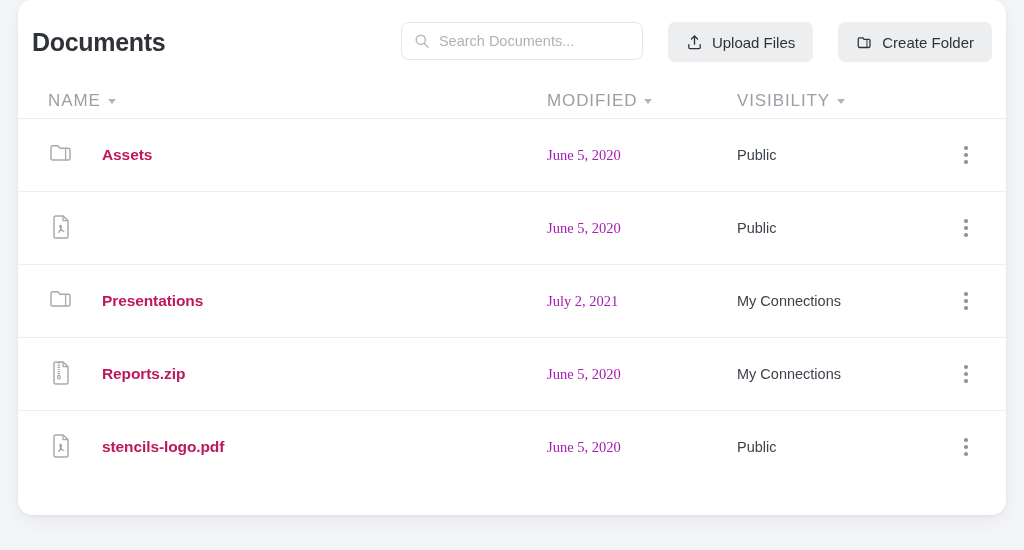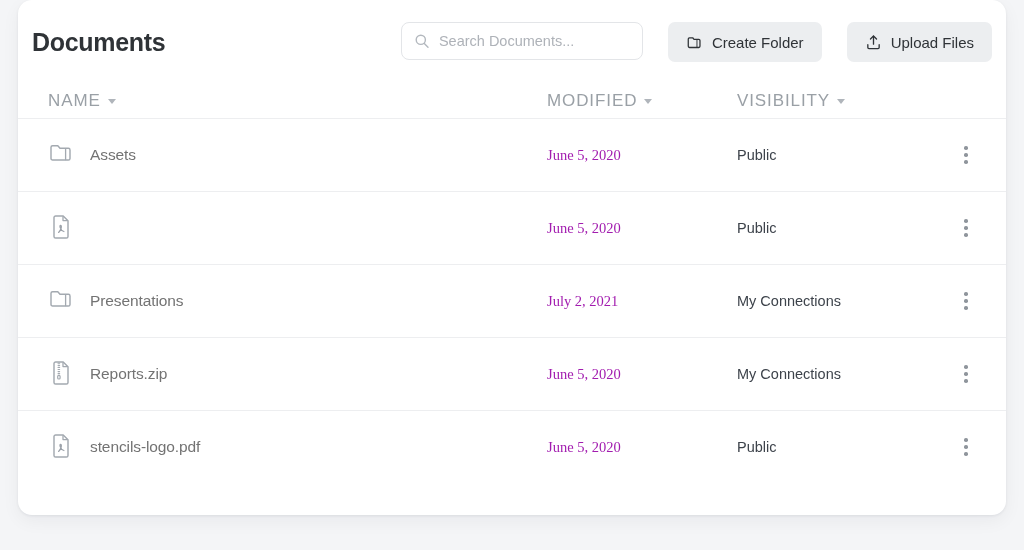--- a/index.html
+++ b/index.html
@@ -141,23 +141,24 @@
   .cell-name {
     width: 515px;
     display: flex;
     align-items: center;
     gap: 16px;
     padding-left: 16px;
   }
   .file-icon { width: 26px; height: 30px; flex: 0 0 auto; display:block; }
   .file-name {
     font-size: 15.5px;
-    color: #737373;
-    font-weight: 400;
+    color: #be185d;
+    font-weight: 700;
     letter-spacing: -0.1px;
+    margin-left: 12px;
   }
   .cell-mod {
     width: 190px;
     font-size: 14.5px;
     color: #a21caf;
     font-family: Liberation Serif, serif;
   }
   .cell-vis {
     width: 200px;
     font-size: 14.5px;
@@ -202,36 +203,36 @@
               <circle cx="6.8" cy="6.8" r="4.6" stroke="#b3b8be" stroke-width="1.4"></circle>
               <line x1="10.3" y1="10.5" x2="14" y2="14.2" stroke="#b3b8be" stroke-width="1.4" stroke-linecap="round"></line>
             </svg>
           </span>
           <input class="search-input" type="text" placeholder="Search Documents..." style="">
         </div>
 
         <button class="btn">
           <span>
             <svg width="17" height="17" viewBox="0 0 18 18" fill="none">
-              <path d="M2.4 5.2C2.4 4.5 2.9 4 3.6 4H7.1L8.5 5.7H13.6C14.3 5.7 14.8 6.2 14.8 6.9V13.1C14.8 13.8 14.3 14.3 13.6 14.3H3.6C2.9 14.3 2.4 13.8 2.4 13.1V5.2Z" stroke="#2f3337" stroke-width="1.35" stroke-linejoin="round"></path>
-              <path d="M11.6 6.2V13.9" stroke="#2f3337" stroke-width="1.2" stroke-linecap="round" opacity="0.85"></path>
-            </svg>
-          </span>
-          <span>Create Folder</span>
+              <path d="M9 2.2V10.8" stroke="#2f3337" stroke-width="1.4" stroke-linecap="round"></path>
+              <path d="M5.8 5.3L9 2.1L12.2 5.3" stroke="#2f3337" stroke-width="1.4" stroke-linecap="round" stroke-linejoin="round"></path>
+              <path d="M3 11.4V14.2C3 14.9 3.5 15.4 4.2 15.4H13.8C14.5 15.4 15 14.9 15 14.2V11.4" stroke="#2f3337" stroke-width="1.4" stroke-linecap="round" stroke-linejoin="round"></path>
+            </svg>
+          </span>
+          <span>Upload Files</span>
         </button>
 
         <button class="btn">
           <span>
             <svg width="17" height="17" viewBox="0 0 18 18" fill="none">
-              <path d="M9 2.2V10.8" stroke="#2f3337" stroke-width="1.4" stroke-linecap="round"></path>
-              <path d="M5.8 5.3L9 2.1L12.2 5.3" stroke="#2f3337" stroke-width="1.4" stroke-linecap="round" stroke-linejoin="round"></path>
-              <path d="M3 11.4V14.2C3 14.9 3.5 15.4 4.2 15.4H13.8C14.5 15.4 15 14.9 15 14.2V11.4" stroke="#2f3337" stroke-width="1.4" stroke-linecap="round" stroke-linejoin="round"></path>
-            </svg>
-          </span>
-          <span>Upload Files</span>
+              <path d="M2.4 5.2C2.4 4.5 2.9 4 3.6 4H7.1L8.5 5.7H13.6C14.3 5.7 14.8 6.2 14.8 6.9V13.1C14.8 13.8 14.3 14.3 13.6 14.3H3.6C2.9 14.3 2.4 13.8 2.4 13.1V5.2Z" stroke="#2f3337" stroke-width="1.35" stroke-linejoin="round"></path>
+              <path d="M11.6 6.2V13.9" stroke="#2f3337" stroke-width="1.2" stroke-linecap="round" opacity="0.85"></path>
+            </svg>
+          </span>
+          <span>Create Folder</span>
         </button>
 
       </div>
     </div>
 
     <div class="col-head-row">
       <div class="c-name">
         <div class="col-head">
           <span>NAME</span>
           <i class="caret"></i>

